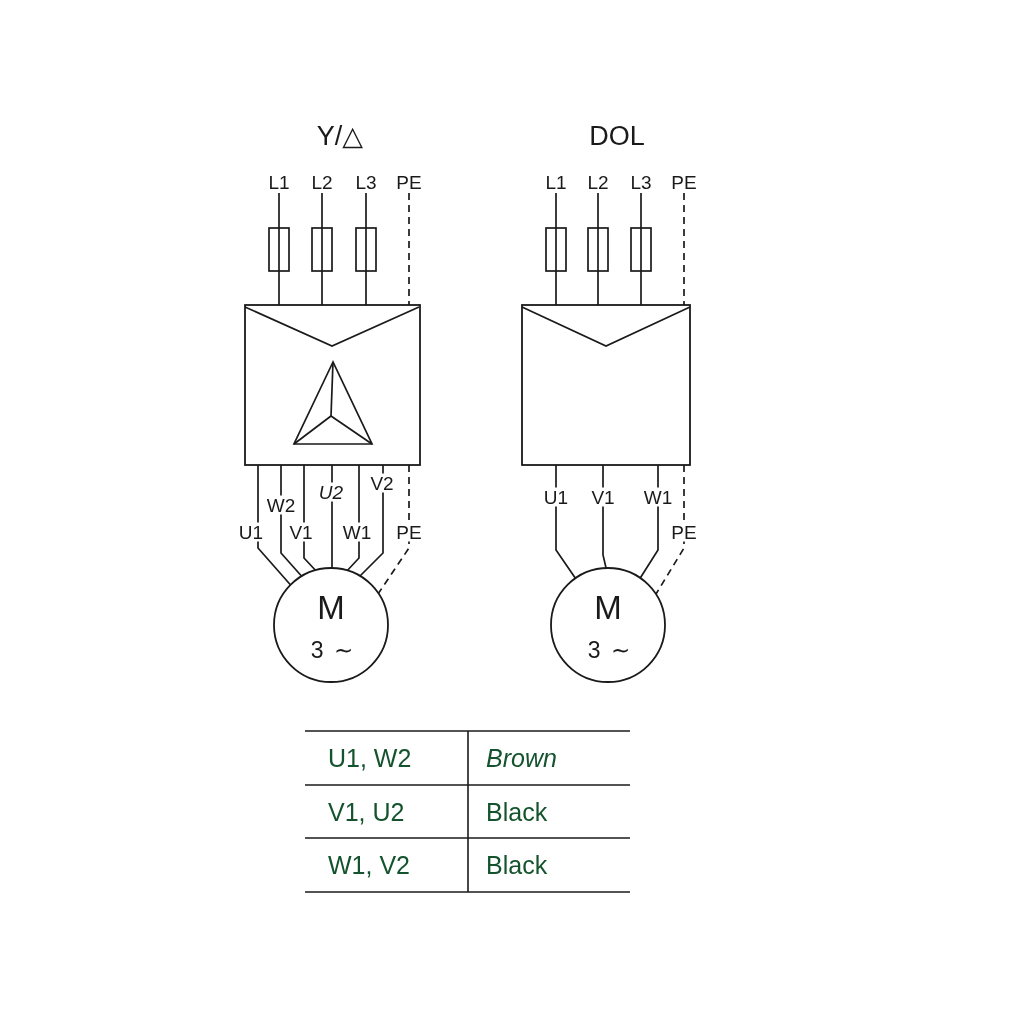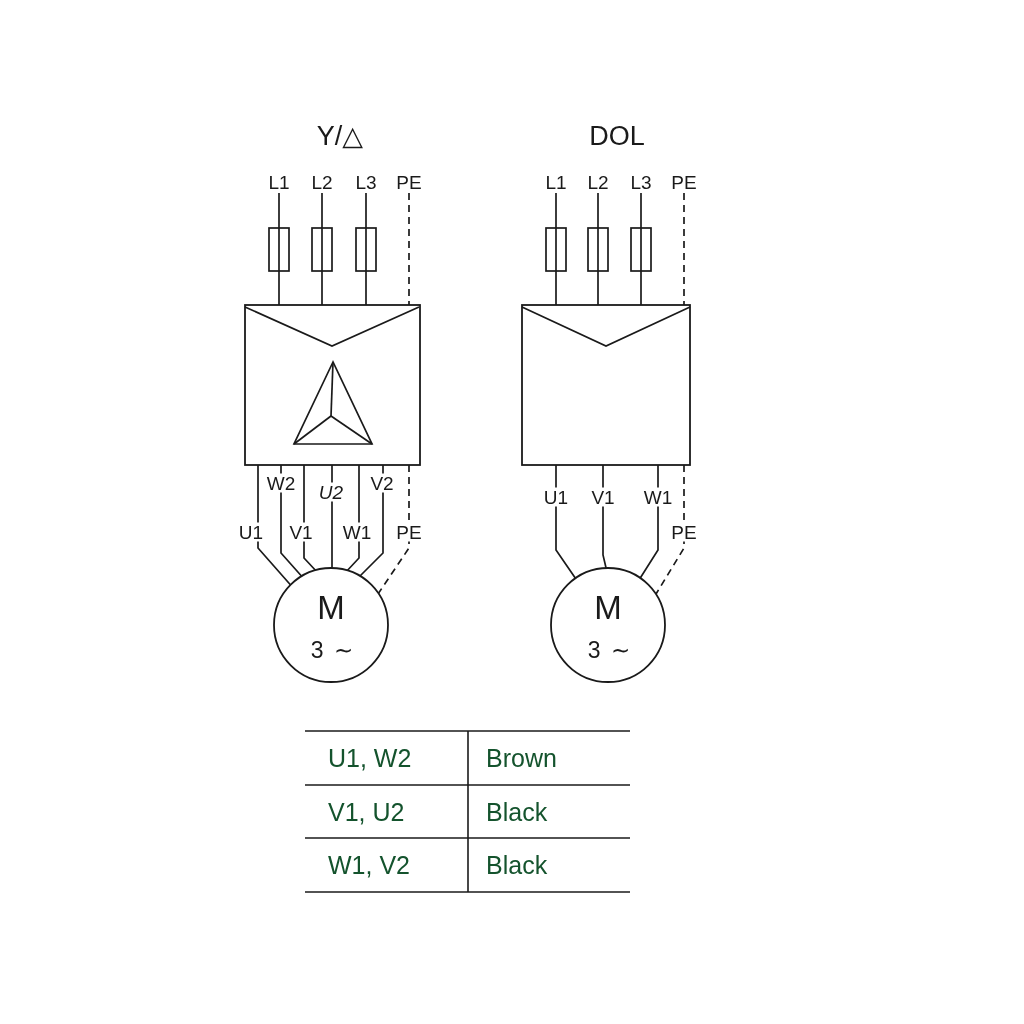--- a/index.html
+++ b/index.html
@@ -102,21 +102,21 @@
       <line x1="468" y1="731" x2="468" y2="892"></line>
     </g>
   </svg>
 
   <span class="lbl title" style="left:340px;top:136px;">Y/△</span>
   <span class="lbl sz-term" style="left:279px;top:182px;">L1</span>
   <span class="lbl sz-term" style="left:322px;top:182px;">L2</span>
   <span class="lbl sz-term" style="left:366px;top:182px;">L3</span>
   <span class="lbl sz-term" style="left:409px;top:182px;">PE</span>
 
-  <span class="lbl sz-term bg" style="left:281px;top:483px;">W2</span>
+  <span class="lbl sz-term bg" style="left:281px;top:505px;">W2</span>
   <span class="lbl sz-term bg" style="left:331px;top:492px;font-style:italic;">U2</span>
   <span class="lbl sz-term bg" style="left:382px;top:483px;">V2</span>
 
   <span class="lbl sz-term bg" style="left:251px;top:532px;">U1</span>
   <span class="lbl sz-term bg" style="left:301px;top:532px;">V1</span>
   <span class="lbl sz-term bg" style="left:357px;top:532px;">W1</span>
   <span class="lbl sz-term bg" style="left:409px;top:532px;">PE</span>
 
   <span class="lbl m-letter" style="left:331px;top:607px;">M</span>
   <span class="lbl m-phases" style="left:333px;top:650px;">3 ∼</span>
@@ -129,21 +129,21 @@
 
   <span class="lbl sz-term bg" style="left:556px;top:497px;">U1</span>
   <span class="lbl sz-term bg" style="left:603px;top:497px;">V1</span>
   <span class="lbl sz-term bg" style="left:658px;top:497px;">W1</span>
   <span class="lbl sz-term bg" style="left:684px;top:532px;">PE</span>
 
   <span class="lbl m-letter" style="left:608px;top:607px;">M</span>
   <span class="lbl m-phases" style="left:610px;top:650px;">3 ∼</span>
 
   <span class="tbl" style="left:328px;top:758px;">U1, W2</span>
-  <span class="tbl" style="left:486px;top:758px;">Brown</span>
+  <span class="tbl" style="left:486px;top:758px;font-style:italic;">Brown</span>
 
   <span class="tbl" style="left:328px;top:812px;">V1, U2</span>
   <span class="tbl" style="left:486px;top:812px;">Black</span>
 
   <span class="tbl" style="left:328px;top:865px;">W1, V2</span>
   <span class="tbl" style="left:486px;top:865px;">Black</span>
 
 </div>
 
 </body></html>

